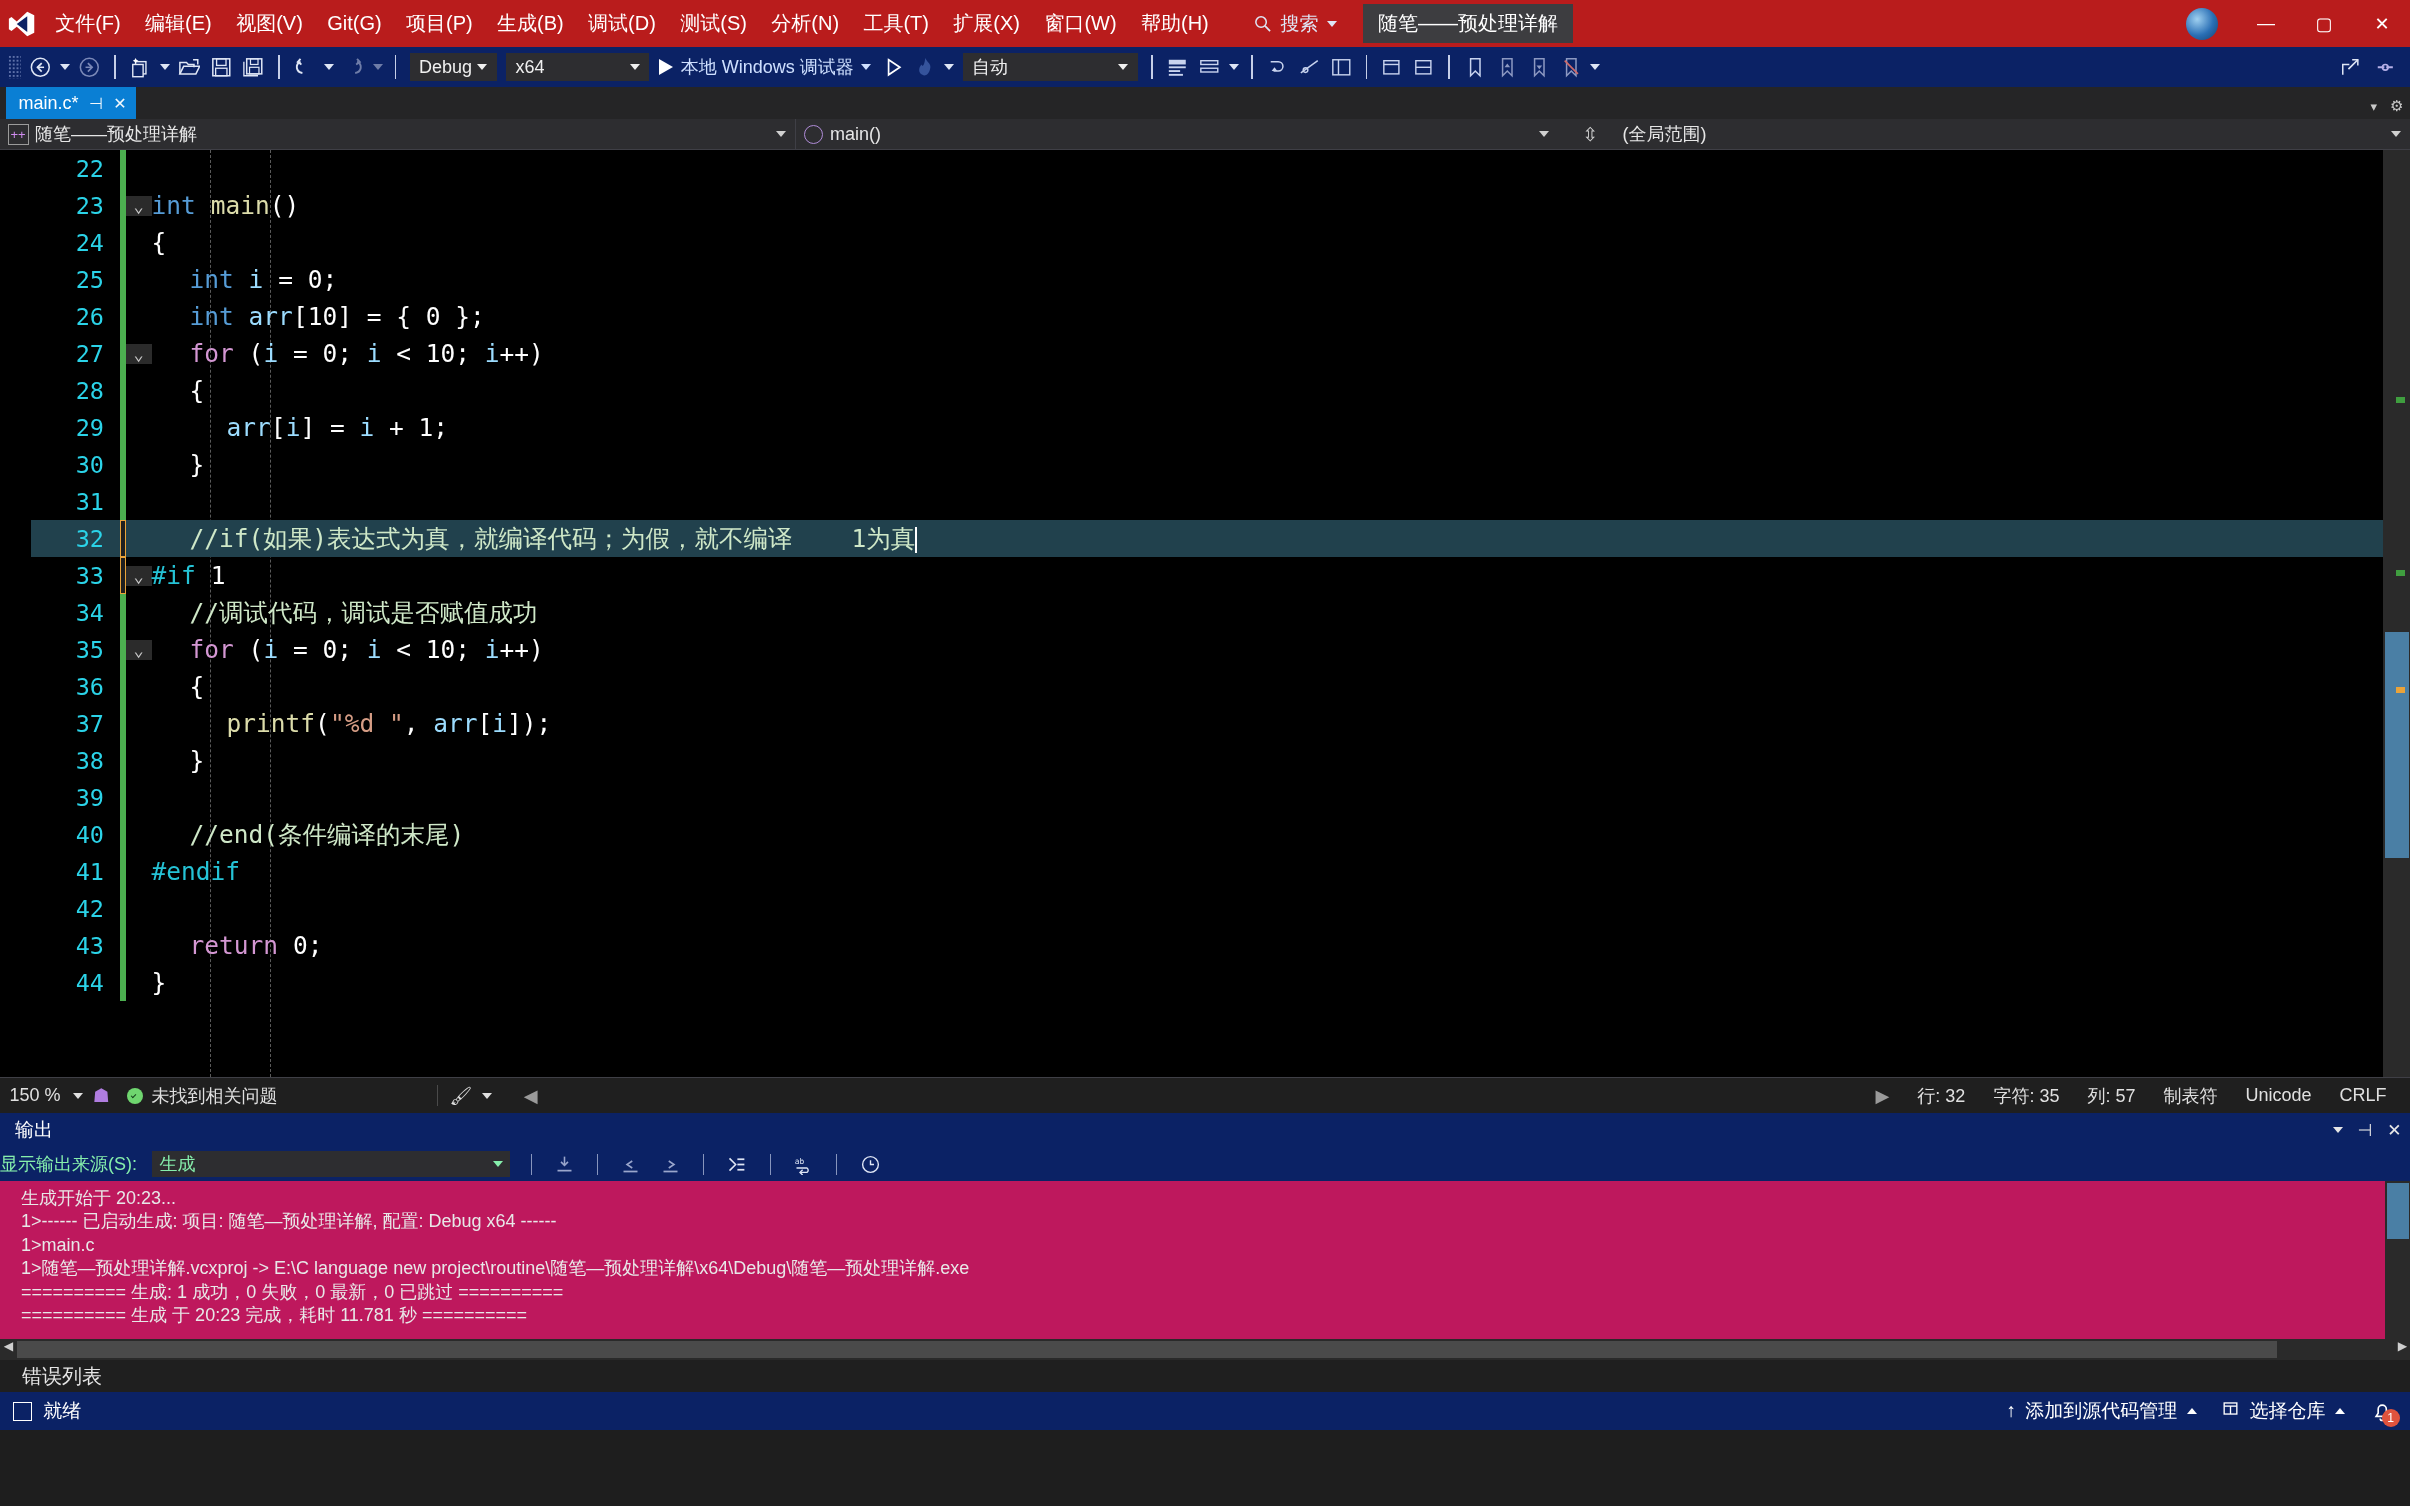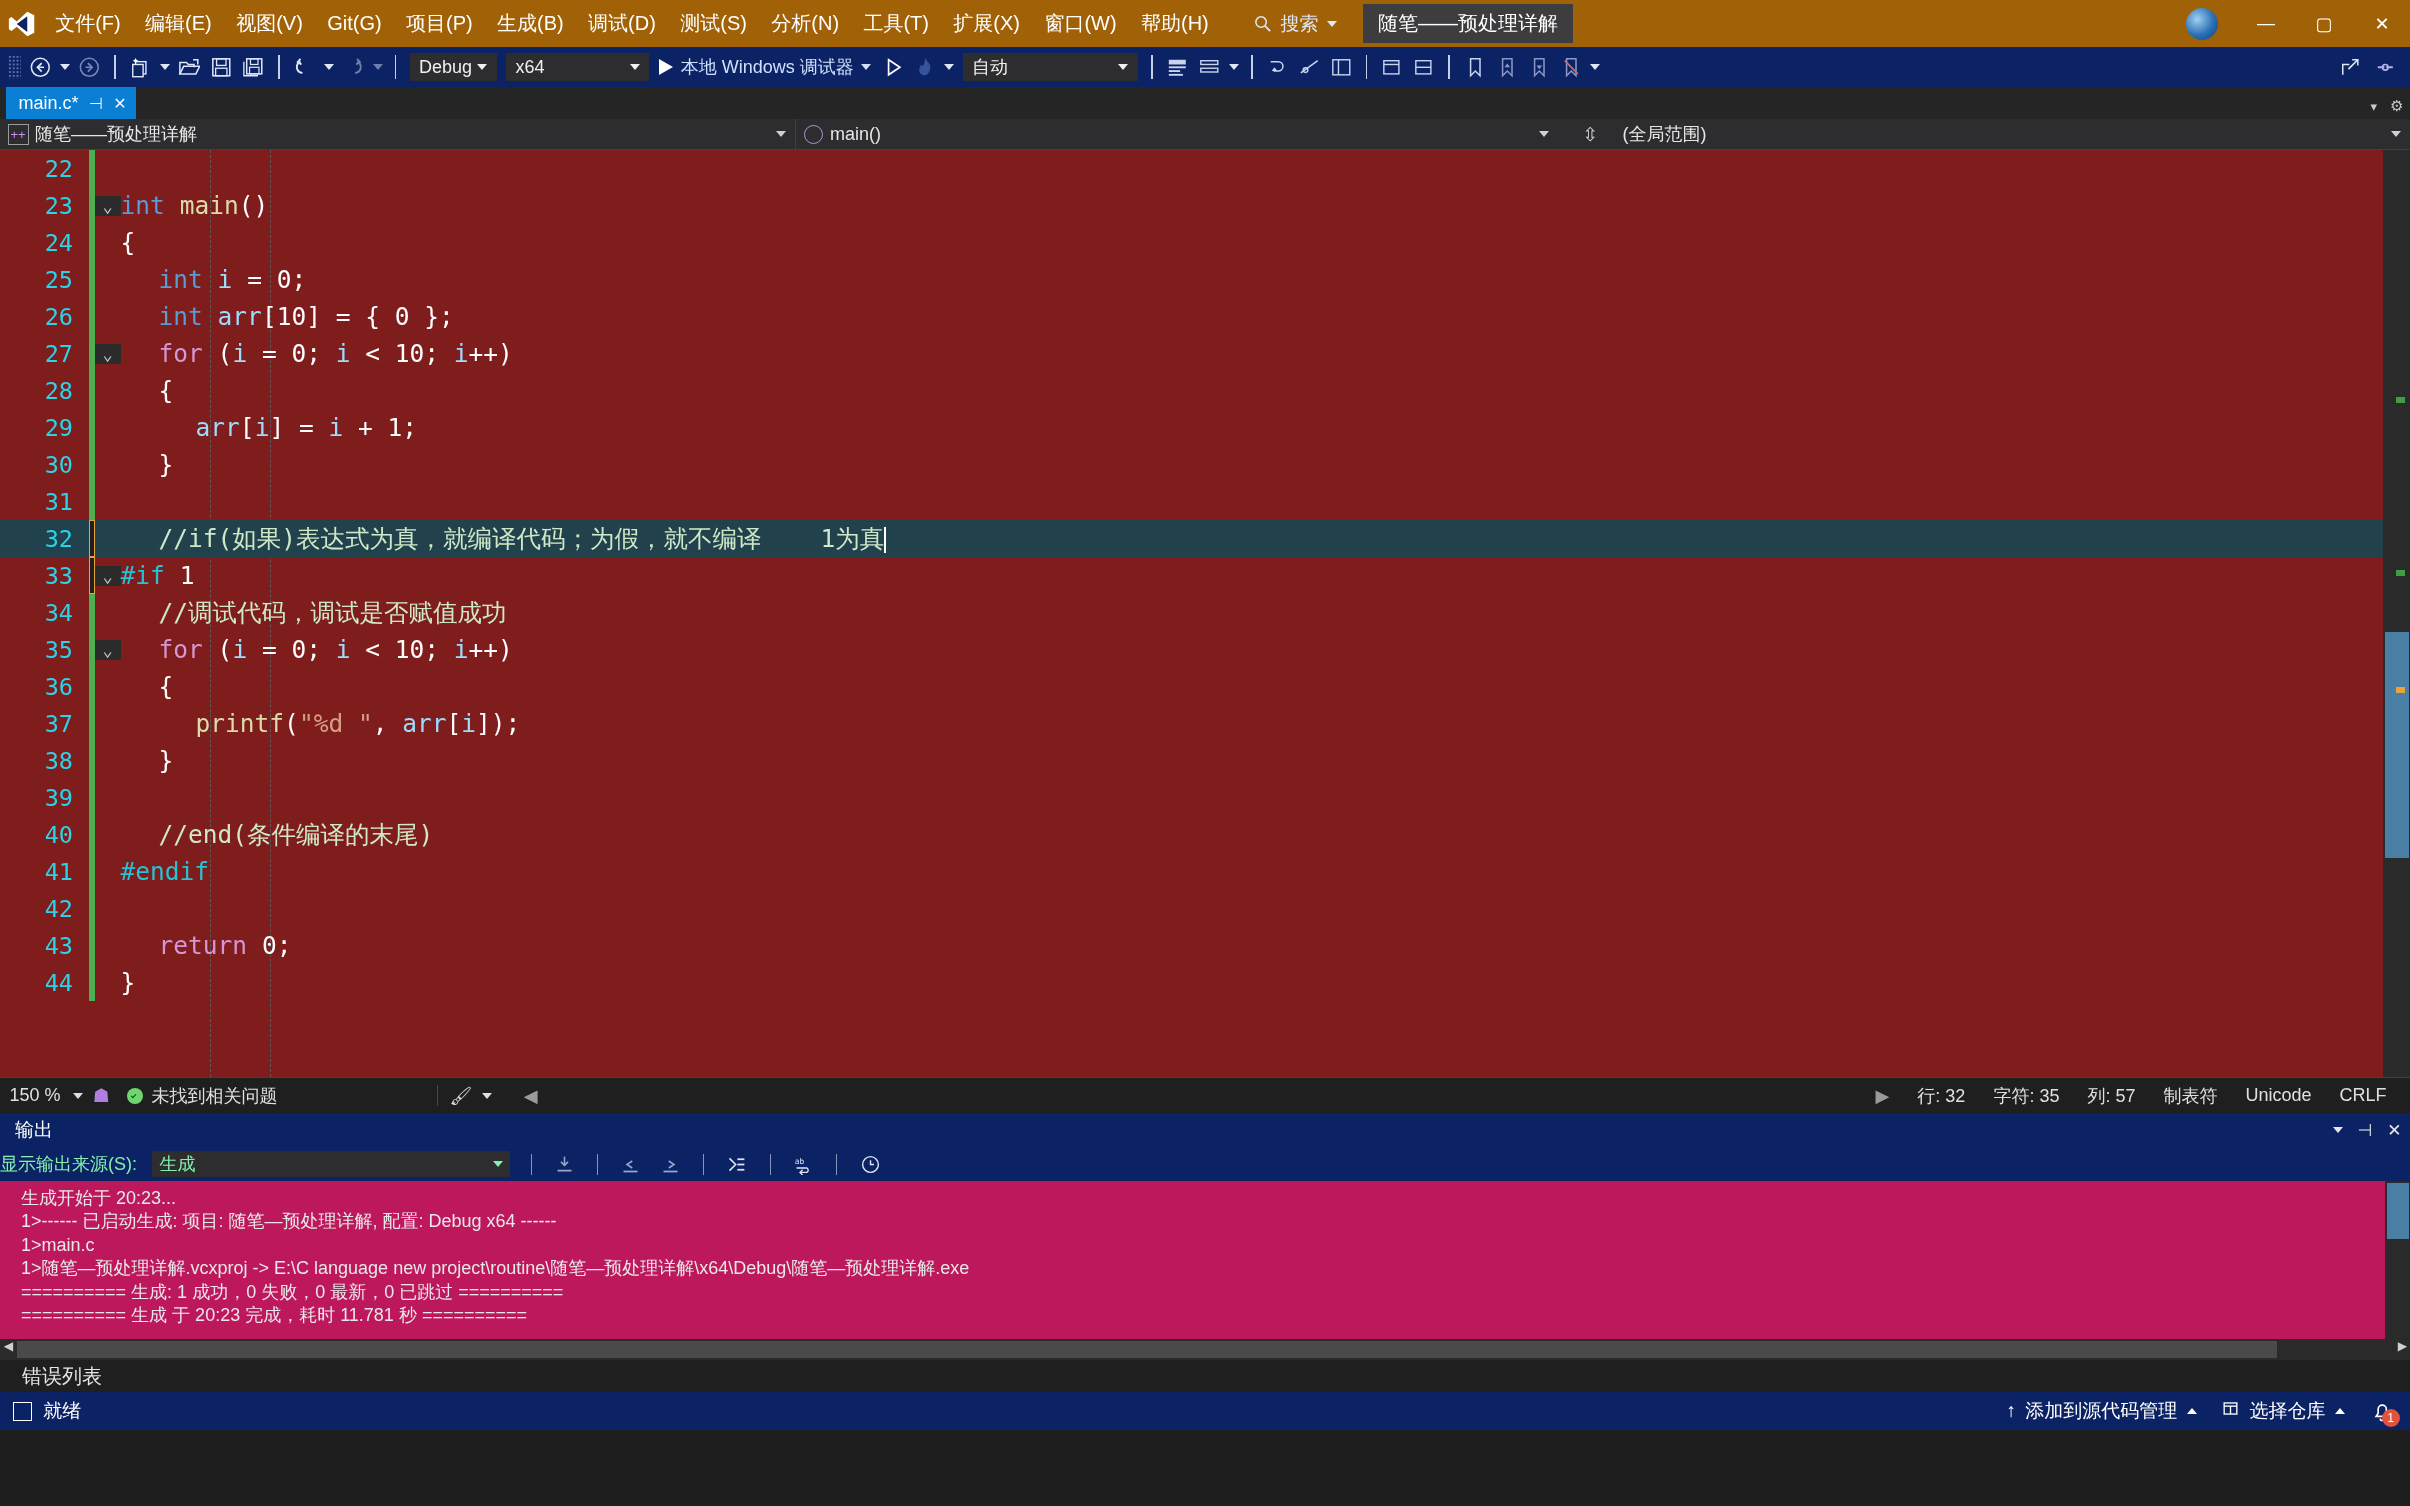--- a/index.html
+++ b/index.html
@@ -7,21 +7,21 @@
   body{
     width:2411px; height:1507px;
     font-family:"Liberation Sans", sans-serif;
     color:#f0f0f0;
     overflow:hidden;
     position:relative;
   }
 
   
   #menubar{
-    height:47px; background:#a16207; display:flex; align-items:center;
+    height:47px; background:#b91c1c; display:flex; align-items:center;
     position:relative;
   }
   #vs-logo{
     width:43px; height:47px; display:flex; align-items:center; justify-content:center;
   }
   #vs-logo svg{ width:28px; height:28px; }
   .menu-item{
     font-size:20px; color:#ffffff; padding:0 12.2px; height:47px;
     display:flex; align-items:center; white-space:nowrap; cursor:default;
   }
@@ -93,21 +93,21 @@
   #nav-scope{ width:796px; border-right:0.9px solid #3f3f46;}
   #nav-func{ flex:1; }
   .nav-cmb .arrow{ position:absolute; right:9.4px; color:#d0d0d0; }
   .proj-ico{ width:21px;height:21px;border:0.9px solid #9b9b9b;display:inline-flex;
              align-items:center;justify-content:center;color:#d08cf0;font-size:13px;margin-right:6.6px;}
   .func-ico{ width:19px;height:19px;border-radius:50%;border:1.9px solid #b08cd8;margin-right:7.5px;
              display:inline-block;}
   #navbar-right{ margin-left:auto; padding-right:9.4px; color:#d0d0d0; font-size:19px;}
 
   
-  #editor{ position:relative; height:927px; background:#7f1d1d; overflow:hidden; }
+  #editor{ position:relative; height:927px; background:#000000; overflow:hidden;padding-left:31px; }
   .codeline{
     position:relative; height:37px; display:flex; align-items:center;
     font-family:"DejaVu Sans Mono","Liberation Mono", monospace; font-size:24.5px;
     white-space:pre;
   }
   .lnum{ width:73px; text-align:right; color:#2bd3e8; font-size:23.5px;
          font-family:"DejaVu Sans Mono", monospace; flex:none; }
   .changebar{ width:5.6px; height:37px; margin-left:16px; flex:none; }
   .cb-green{ background:#4caf50; }
   .cb-orange{ background:#1f1f1f; border:1.9px solid #e9a33a; }

